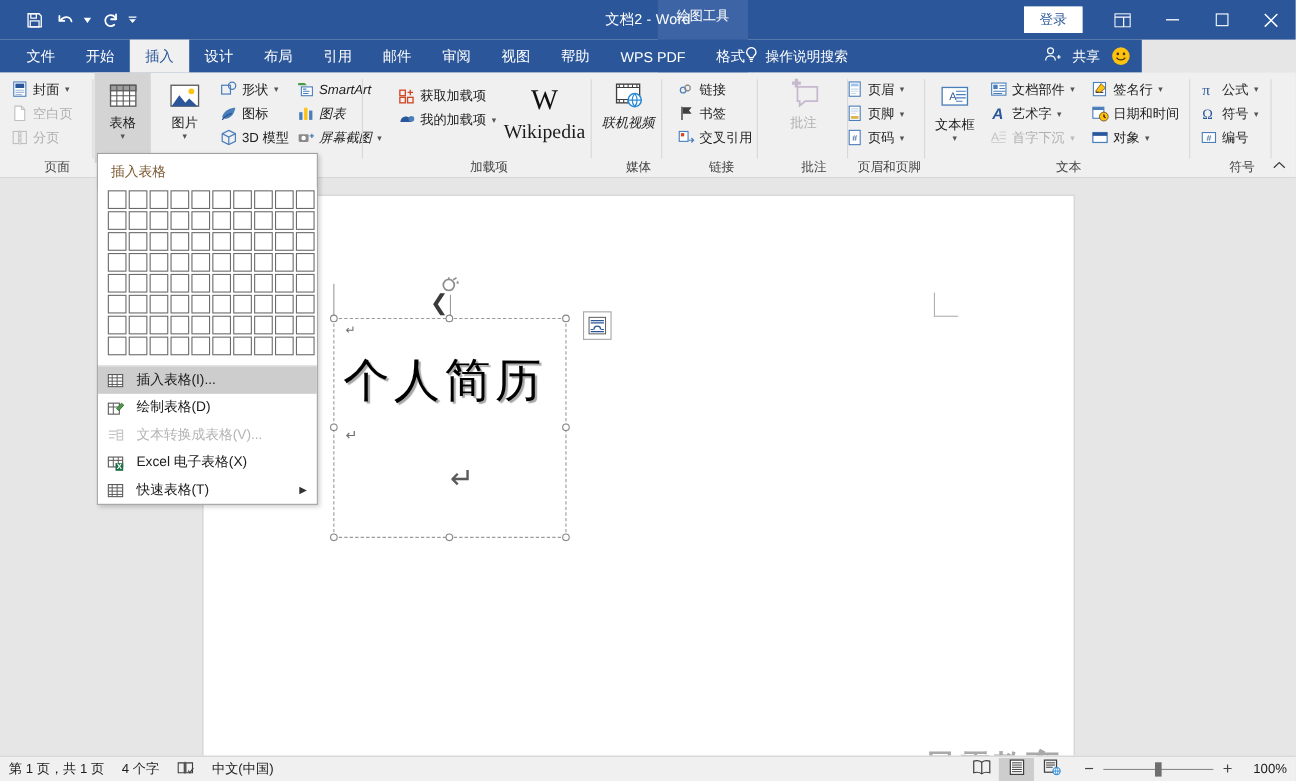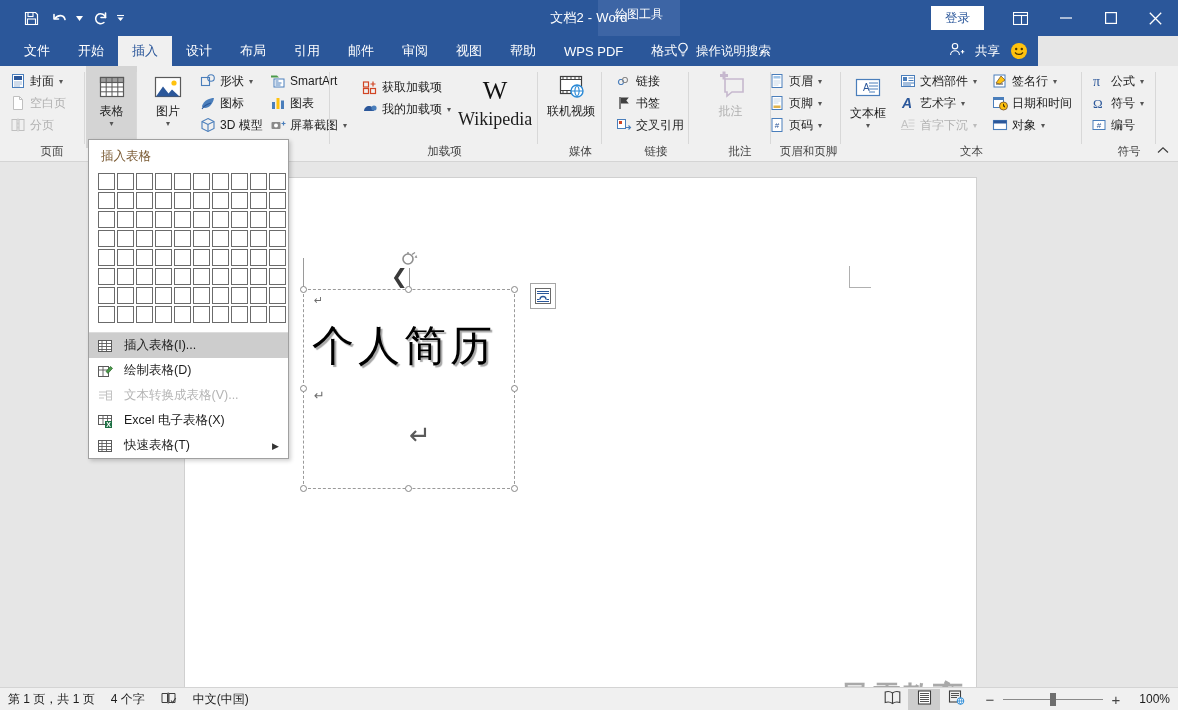--- a/index.html
+++ b/index.html
@@ -374,21 +374,21 @@
           <span>图标</span>
         </div>
         <div class="small-btn">
           <span class="ic"><svg width="16" height="16" viewBox="0 0 16 16">
                 <path d="M8 1.5l6 3v7l-6 3-6-3v-7z" fill="none" stroke="#4a7ebb" stroke-width="1.1"></path>
                 <path d="M2 4.5l6 3 6-3M8 7.5v7" fill="none" stroke="#4a7ebb" stroke-width="1.1"></path>
               </svg></span>
           <span>3D 模型</span>
         </div>
       </div>
-      <div style="position:absolute;left:126px;top:4px;">
+      <div style="position:absolute;left:126px;top:4px;font-style:italic;">
         <div class="small-btn">
           <span class="ic"><svg width="16" height="16" viewBox="0 0 16 16">
                 <path d="M1 2.5h6l2 2H1z" fill="#4a9a4a"></path>
                 <rect x="4" y="6" width="10" height="8" fill="#fff" stroke="#4a7ebb" stroke-width="1"></rect>
                 <path d="M5.5 8h3M5.5 10h6M5.5 12h5" stroke="#4a7ebb" stroke-width="1"></path>
               </svg></span>
           <span>SmartArt</span>
         </div>
         <div class="small-btn">
           <span class="ic"><svg width="16" height="16" viewBox="0 0 16 16">
@@ -433,21 +433,21 @@
       </div>
       <div class="big-btn" style="position:absolute;left:128px;top:4px;width:70px;height:78px;">
         <span class="bic" style="display:flex;align-items:center;justify-content:center;font-family:'Liberation Serif',serif;font-size:26px;color:#111;">W</span>
         <span class="blabel" style="font-family:'Liberation Serif',serif;font-size:18px;">Wikipedia</span>
       </div>
       <div class="glabel" style="left:0;width:206px;">加载项</div>
       <div class="sep"></div>
     </div>
 
     <div class="rgroup" style="left:540px; width:62px;">
-      <div class="big-btn" style="height:78px;">
+      <div class="big-btn" style="height:78px;font-style:italic;">
         <span class="bic">
           <svg width="32" height="32" viewBox="0 0 32 32">
               <rect x="5.5" y="5.5" width="21" height="17" fill="#fff" stroke="#3f3f3f" stroke-width="1.2"></rect>
               <path d="M5.5 8.5h21M5.5 19.5h21" stroke="#3f3f3f" stroke-width="1"></path>
               <path d="M8 5.5v3M12 5.5v3M16 5.5v3M20 5.5v3M24 5.5v3M8 19.5v3M12 19.5v3M16 19.5v3M20 19.5v3M24 19.5v3" stroke="#3f3f3f" stroke-width="1"></path>
               <circle cx="22" cy="20" r="6" fill="#fff" stroke="#2b8ad6" stroke-width="1.4"></circle>
               <path d="M16 20h12M22 14c3 4 3 8 0 12M22 14c-3 4-3 8 0 12" fill="none" stroke="#2b8ad6" stroke-width="1.1"></path>
             </svg>
         </span>
         <span class="blabel">联机视频</span>

